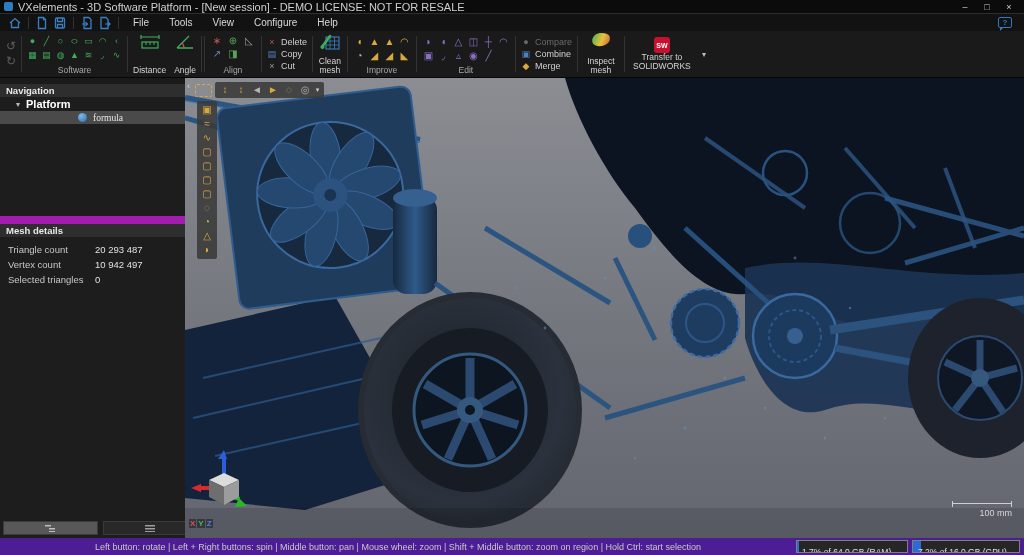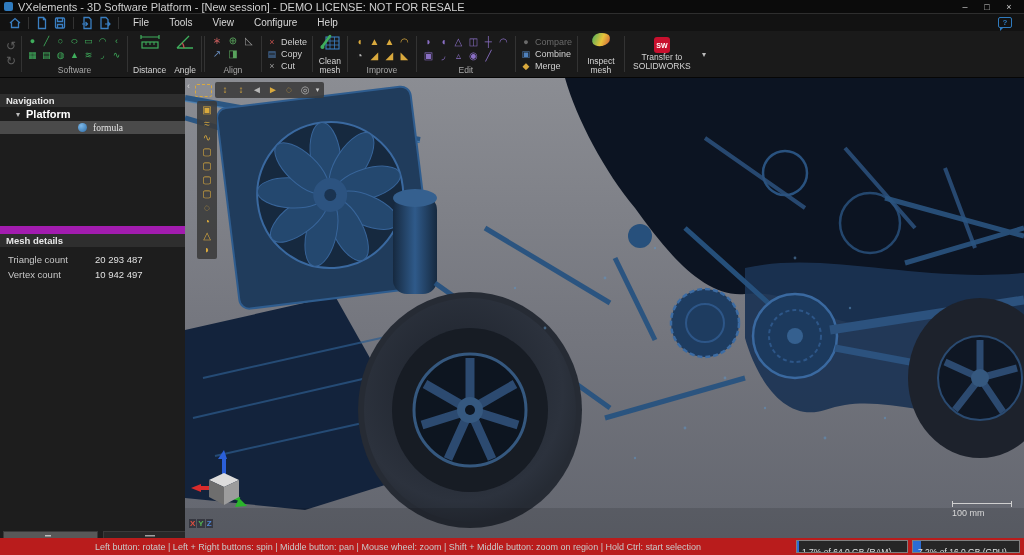--- a/index.html
+++ b/index.html
@@ -53,21 +53,21 @@
   .igrid span { display:flex; align-items:center; justify-content:center; font-size:10px; color:#d9a93d; }
   .dgrid { display:grid; grid-template-columns:repeat(6,15px); grid-auto-rows:14px; }
   .dgrid span { display:flex; align-items:center; justify-content:center; font-size:10px; color:#8a6fc5; }
   .meshpatch { width:18px; height:13px; background:linear-gradient(120deg,#3fae5c,#e8c23a 55%,#cf5a3a); border-radius:45% 55% 50% 50%/60% 40% 55% 45%; transform:rotate(-8deg); }
   .swicon { width:16px; height:16px; background:#c8102e; border-radius:3px; color:#fff; font-size:7px; font-weight:bold;
     display:flex; align-items:center; justify-content:center; }
   .transfer-wrap { display:flex; align-items:center; }
   .tcaret { font-size:8px; color:#bbb; margin-left:4px; }
 
   
-  .sidepanel { position:absolute; top:94px; left:0; width:201px; height:460px; background:#1d1d1d; border-right:1px solid #060606; }
+  .sidepanel { position:absolute; top:84px; left:0; width:201px; height:460px; background:#1d1d1d; border-right:1px solid #060606; }
   .phead { height:13px; background:#2e2e2e; display:flex; align-items:center; padding:0 6px; }
   .phead .ptitle { font-size:9.5px; font-weight:bold; color:#e8e8e8; }
   .phead .chev { margin-left:auto; font-size:8px; color:#bbb; line-height:8px; }
   .tree-root { height:14px; display:flex; align-items:center; padding-left:16px; }
   .tree-root .caret { font-size:8px; color:#bbb; margin-right:6px; }
   .tree-root .rname { font-size:11px; font-weight:bold; color:#fff; }
   .tree-child { height:13px; background:#4a4a4a; display:flex; align-items:center; padding-left:78px; }
   .mesh-ball { width:9px; height:9px; border-radius:50%; background:radial-gradient(circle at 35% 30%,#7db8e8,#2d6da8); margin-right:6px; flex:none; }
   .tree-child .cname { font-size:9.5px; color:#e5e5e5;font-family:Liberation Serif, serif; }
   .eye { margin-left:auto; margin-right:7px; font-size:8px; color:#9a9a9a; }
@@ -100,24 +100,24 @@
   .vp-leftbar { position:absolute; left:12px; top:23px; width:20px; background:rgba(58,58,58,.88); border-radius:2px;
     display:flex; flex-direction:column; padding:2px 0; }
   .vp-leftbar span { text-align:center; font-size:10px; color:#d9a93d; line-height:14px; }
   .axis-triad { position:absolute; left:6px; bottom:24px; }
   .axis-labels { position:absolute; left:4px; bottom:10px; display:flex; gap:1px; }
   .axis-labels b { font-size:8px; padding:0 1px; background:rgba(20,20,30,.5); }
   .ax-x{color:#e05040}.ax-y{color:#53b153}.ax-z{color:#4f86d6}
   .scalebar { position:absolute; right:12px; bottom:20px; width:60px; }
   .scale-line { height:6px; border-left:1px solid #cfcfcf; border-right:1px solid #cfcfcf; position:relative; }
   .scale-line:after { content:""; position:absolute; left:0; right:0; top:2px; border-top:1px solid #cfcfcf; }
-  .scale-text { font-size:9px; color:#d8d8d8; text-align:left; margin-top:1px; }
+  .scale-text { font-size:9px; color:#d8d8d8; text-align:right; margin-top:1px; }
 
   
-  .statusbar { position:absolute; top:538px; left:0; width:1024px; height:17px; background:#b91c1c;
+  .statusbar { position:absolute; top:538px; left:0; width:1024px; height:17px; background:#4c1d95;
     display:flex; align-items:center; padding:0 4px; }
   .hint { flex:1; text-align:center; font-size:9px; color:#cquitecccc; color:#c9c9c9; white-space:nowrap; }
   .meter { position:relative; height:13px; border:1px solid #7f7f7f; background:#262626; margin-left:4px; overflow:hidden; }
   .meter .fill { position:absolute; left:0; top:0; bottom:0; background:#2b6cd4; }
   .meter .mtext { position:relative; z-index:2; font-size:8.5px; color:#e0e0e0; line-height:11px; text-align:center; padding:0 5px; white-space:nowrap; }
   .ram { width:112px; } .ram .fill { width:2px; }
   .gpu { width:108px; } .gpu .fill { width:8px; }
 </style>
 </head>
 <body>
@@ -345,20 +345,24 @@
       <span class="chev">^</span>
     </div>
     <div style="height:5px"></div>
     <div class="mrow">
       <span class="mlabel">Triangle count</span>
       <span class="mvalue">20 293 487</span>
     </div>
     <div class="mrow">
       <span class="mlabel">Vertex count</span>
       <span class="mvalue">10 942 497</span>
+    </div>
+    <div class="mrow">
+      <span class="mlabel">Selected triangles</span>
+      <span class="mvalue">0</span>
     </div>
   </div>
 
   <div class="ptabs">
     <span class="ptab active">
         <span class="mini-tree"></span>
       </span>
     <span class="ptab">
         <span class="mini-list"></span>
       </span>

